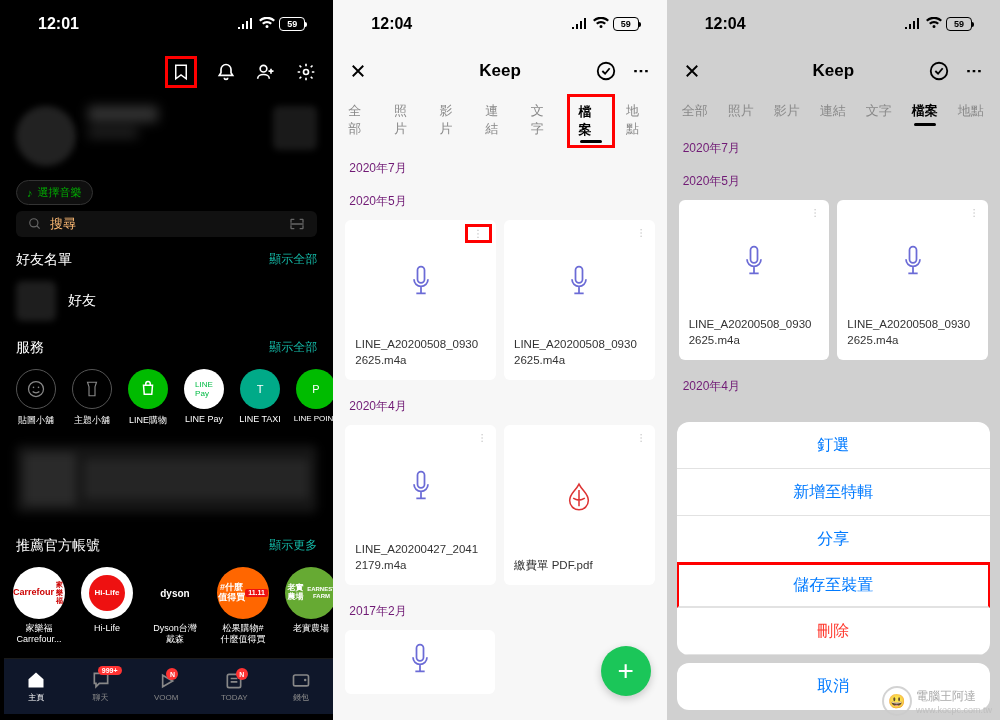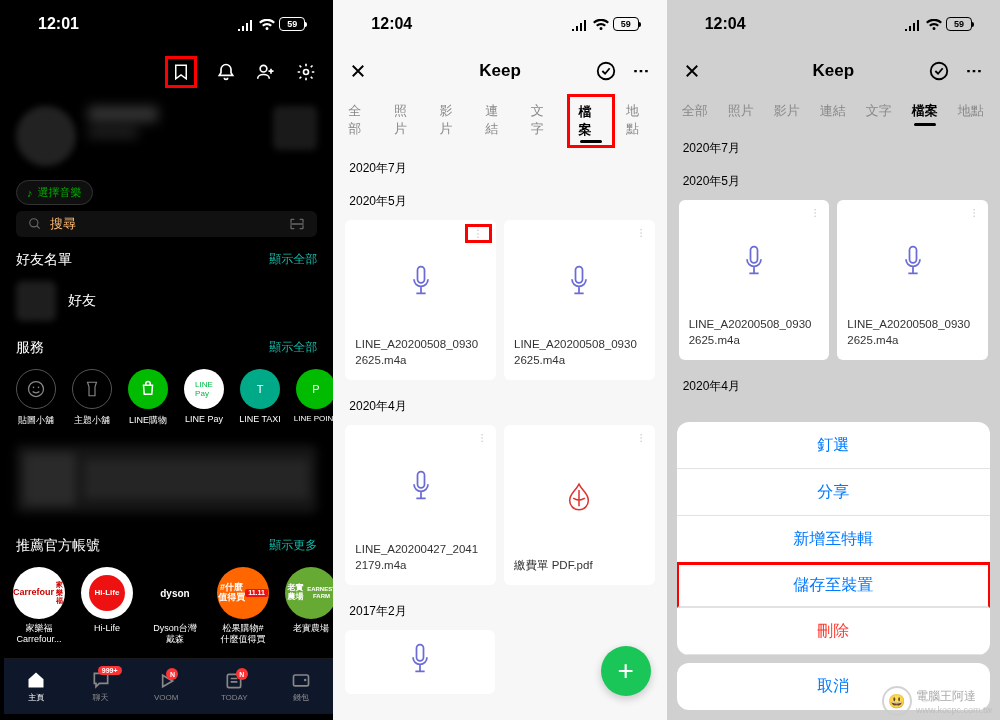--- a/index.html
+++ b/index.html
@@ -2,21 +2,21 @@
 <html><head>
 <meta charset="utf-8">
 <style>
 *{box-sizing:border-box;margin:0;padding:0;font-family:-apple-system,BlinkMacSystemFont,"Segoe UI",sans-serif}
 body{background:#fff;width:1000px;height:720px;display:flex;position:relative}
 .ph{flex:1;height:720px;position:relative;overflow:hidden}
 .ph1{background:#000;color:#fff;width:333px}
 .ph2{background:#f7f7f7;color:#000;width:333px}
 .ph3{background:#d0d0d0;color:#000;width:334px}
 .status{height:48px;display:flex;align-items:center;justify-content:space-between;padding:0 28px 0 38px;font-weight:600;font-size:16px}
-.si{display:flex;align-items:flex-end;gap:3px}
+.si{display:flex;align-items:flex-start;gap:3px}
 .bat{border:1.5px solid currentColor;border-radius:4px;width:26px;height:14px;display:flex;align-items:center;padding:1px;position:relative;font-size:9px;justify-content:center;font-weight:700}
 .bat:after{content:"";position:absolute;right:-3px;top:4px;width:2px;height:5px;background:currentColor;border-radius:0 2px 2px 0}
 .topactions{display:flex;justify-content:flex-end;gap:18px;padding:8px 16px;align-items:center}
 .ic{width:22px;height:22px;display:flex;align-items:center;justify-content:center}
 .redbox{border:3px solid #f00}
 .profile{padding:10px 16px;display:flex;align-items:flex-start;gap:12px}
 .av{width:60px;height:60px;border-radius:50%;background:#222;filter:blur(3px)}
 .pinfo{flex:1;filter:blur(6px)}
 .nm{height:16px;background:#333;width:70px;border-radius:3px;margin-bottom:6px}
 .st{height:10px;background:#222;width:50px;border-radius:3px}
@@ -44,21 +44,21 @@
 .badge{position:absolute;top:-4px;right:-10px;background:#f33;color:#fff;font-size:7px;padding:1px 4px;border-radius:7px;font-weight:700}
 .badgeN{position:absolute;top:-3px;right:0px;background:#f33;color:#fff;font-size:7px;width:12px;height:12px;border-radius:50%;display:flex;align-items:center;justify-content:center;font-weight:700}
 
 .hdr{height:46px;display:flex;align-items:center;justify-content:space-between;padding:0 14px}
 .hdr .ttl{font-weight:700;font-size:17px;position:absolute;left:50%;transform:translateX(-50%)}
 .hdr .ract{display:flex;gap:14px;align-items:center}
 .tabs{display:flex;padding:0 6px;gap:2px;font-size:13px;color:#888}
 .tab{padding:8px 9px;position:relative}
 .tab.active{color:#000;font-weight:600}
 .tab.active:after{content:"";position:absolute;bottom:2px;left:50%;transform:translateX(-50%);width:22px;height:3px;background:#000;border-radius:2px}
-.date{padding:12px 16px 4px;font-size:12px;color:#000000}
+.date{padding:12px 16px 4px;font-size:12px;color:#701a75}
 .cards{display:flex;gap:8px;padding:6px 12px}
 .card{flex:1;background:#fff;border-radius:6px;padding:12px 10px;min-height:160px;display:flex;flex-direction:column;position:relative}
 .ph3 .card{background:#fff}
 .card .ci{flex:1;display:flex;align-items:center;justify-content:center}
 .card .cn{font-size:11.5px;color:#333;word-break:break-all;line-height:1.4}
 .cmore{position:absolute;top:8px;right:8px;color:#bbb;letter-spacing:1px;font-size:10px;transform:rotate(90deg)}
 .fab{position:absolute;bottom:24px;right:16px;width:50px;height:50px;border-radius:50%;background:#1bc659;display:flex;align-items:center;justify-content:center;color:#fff;font-size:28px;box-shadow:0 3px 8px rgba(0,0,0,.2)}
 .sheet{position:absolute;bottom:0;left:0;right:0;}
 .sbtn{background:#ffffff;height:47px;display:flex;align-items:center;justify-content:center;font-size:16px;color:#007aff;border-bottom:1px solid #e2e2e2}
 .sbtn.danger{color:#ff3b30}
@@ -421,22 +421,22 @@
         </div>
       <div class="cn" style="white-space:pre-line">LINE_A20200508_0930
 2625.m4a</div>
     </div>
   </div>
   <div class="date">2020年4月</div>
 
   <div class="sheet">
     <div class="sgroup">
       <div class="sbtn">釘選</div>
+      <div class="sbtn">新增至特輯</div>
       <div class="sbtn">分享</div>
-      <div class="sbtn">新增至特輯</div>
       <div class="sbtn redbox" style="border-width:3px;margin:-1px">儲存至裝置</div>
       <div class="sbtn danger">刪除</div>
     </div>
     <div class="sgroup2">
       <div class="sbtn" style="border:none">取消</div>
     </div>
   </div>
 </div>
 
 <div class="wm">

